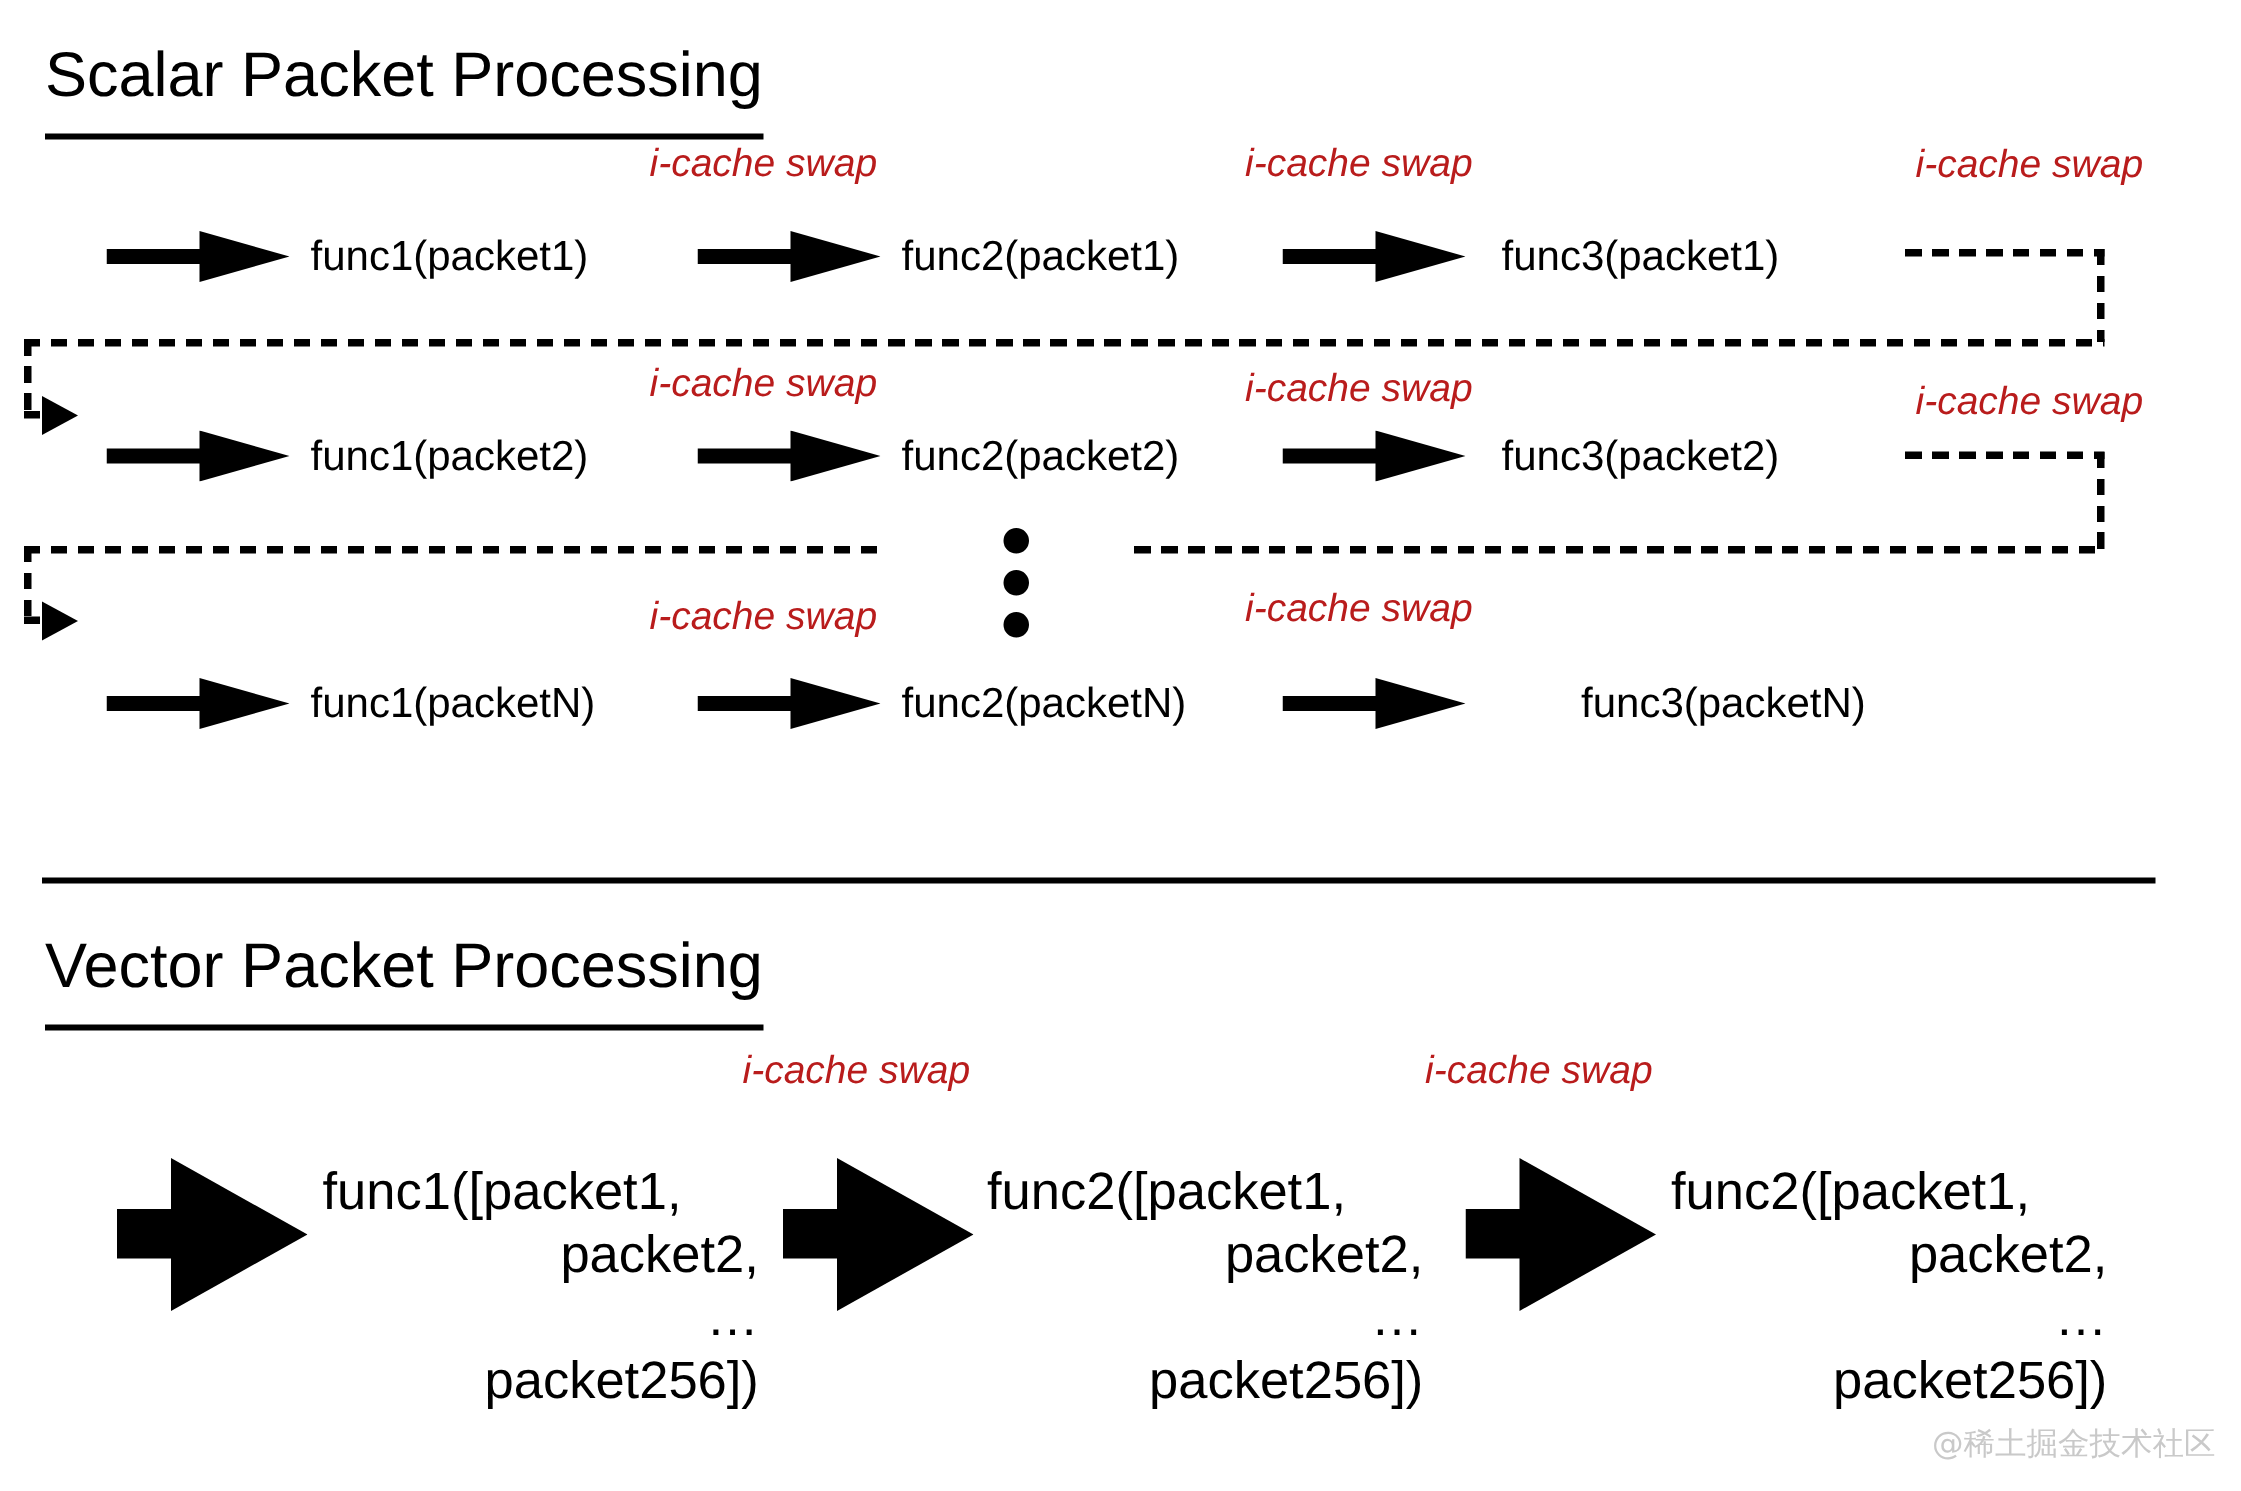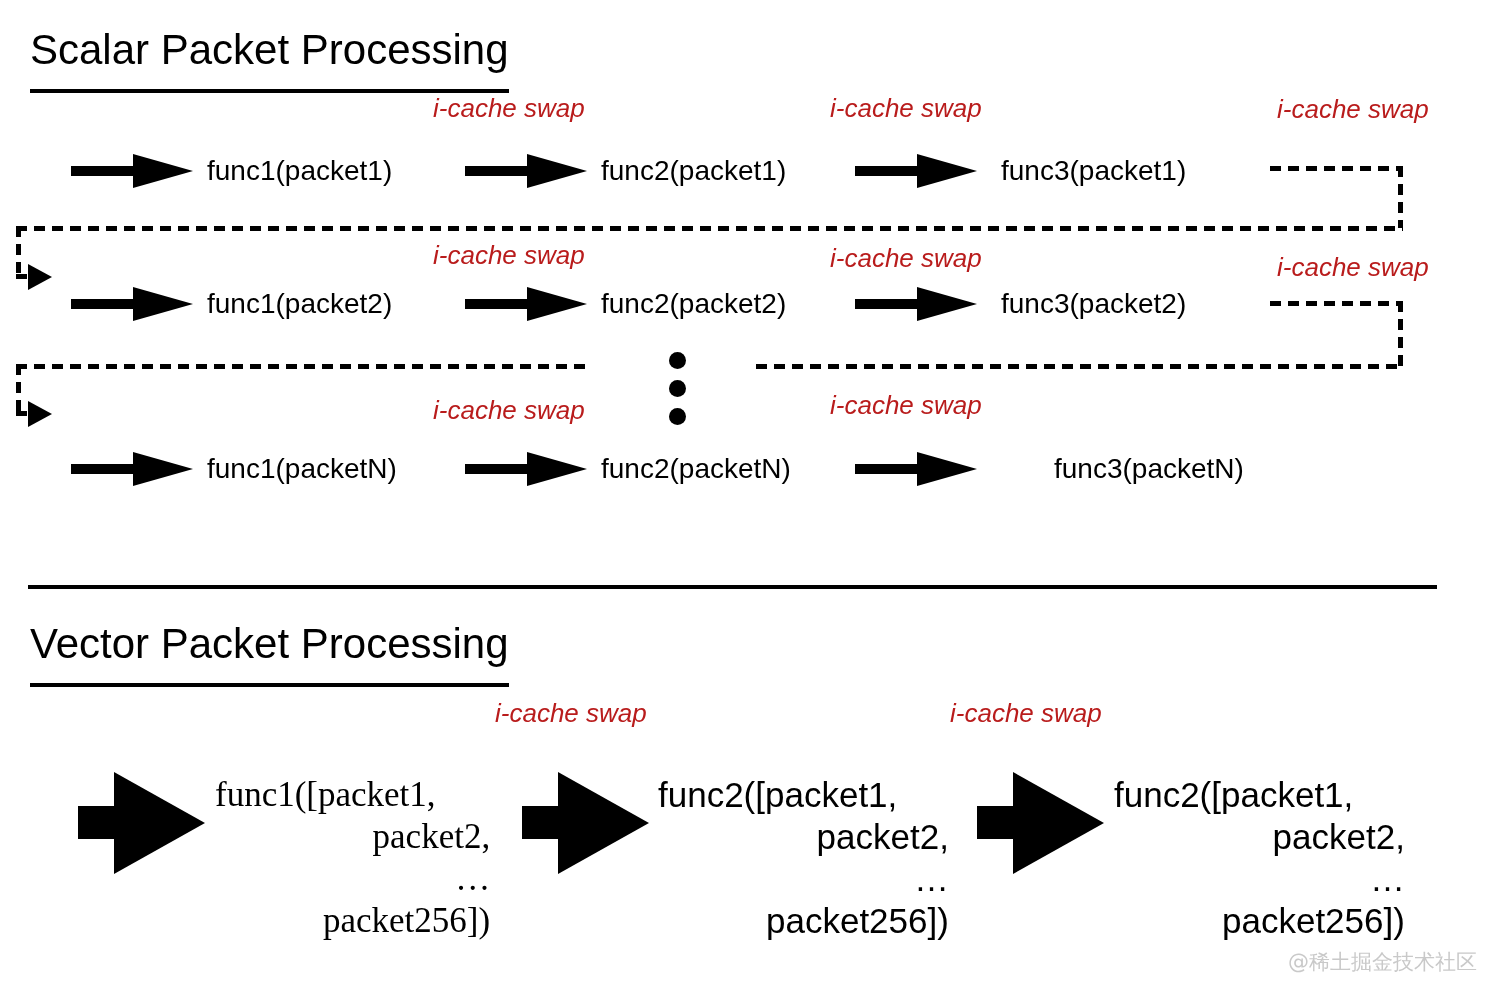--- a/index.html
+++ b/index.html
@@ -133,21 +133,21 @@
 
   <div class="sec-title" style="left:30px;top:622px;">Vector Packet Processing</div>
 
   <div class="swap" style="left:495px;top:698px;">i-cache swap</div>
   <div class="swap" style="left:950px;top:698px;">i-cache swap</div>
 
   <svg class="arrow-big" style="left:78px;top:772px;" viewBox="0 0 127 102">
       <rect x="0" y="34" width="38" height="33"></rect>
       <polygon points="36,0 127,51 36,102"></polygon>
     </svg>
-  <div class="vblock" style="left:215px;top:774px;font-family:Liberation Serif, serif;">
+  <div class="vblock" style="left:215px;top:774px;">
     <div>func1([packet1,</div>
     <div class="cont">packet2,</div>
     <div class="cont">…</div>
     <div class="cont">packet256])</div>
   </div>
 
   <svg class="arrow-big" style="left:522px;top:772px;" viewBox="0 0 127 102">
       <rect x="0" y="34" width="38" height="33"></rect>
       <polygon points="36,0 127,51 36,102"></polygon>
     </svg>

